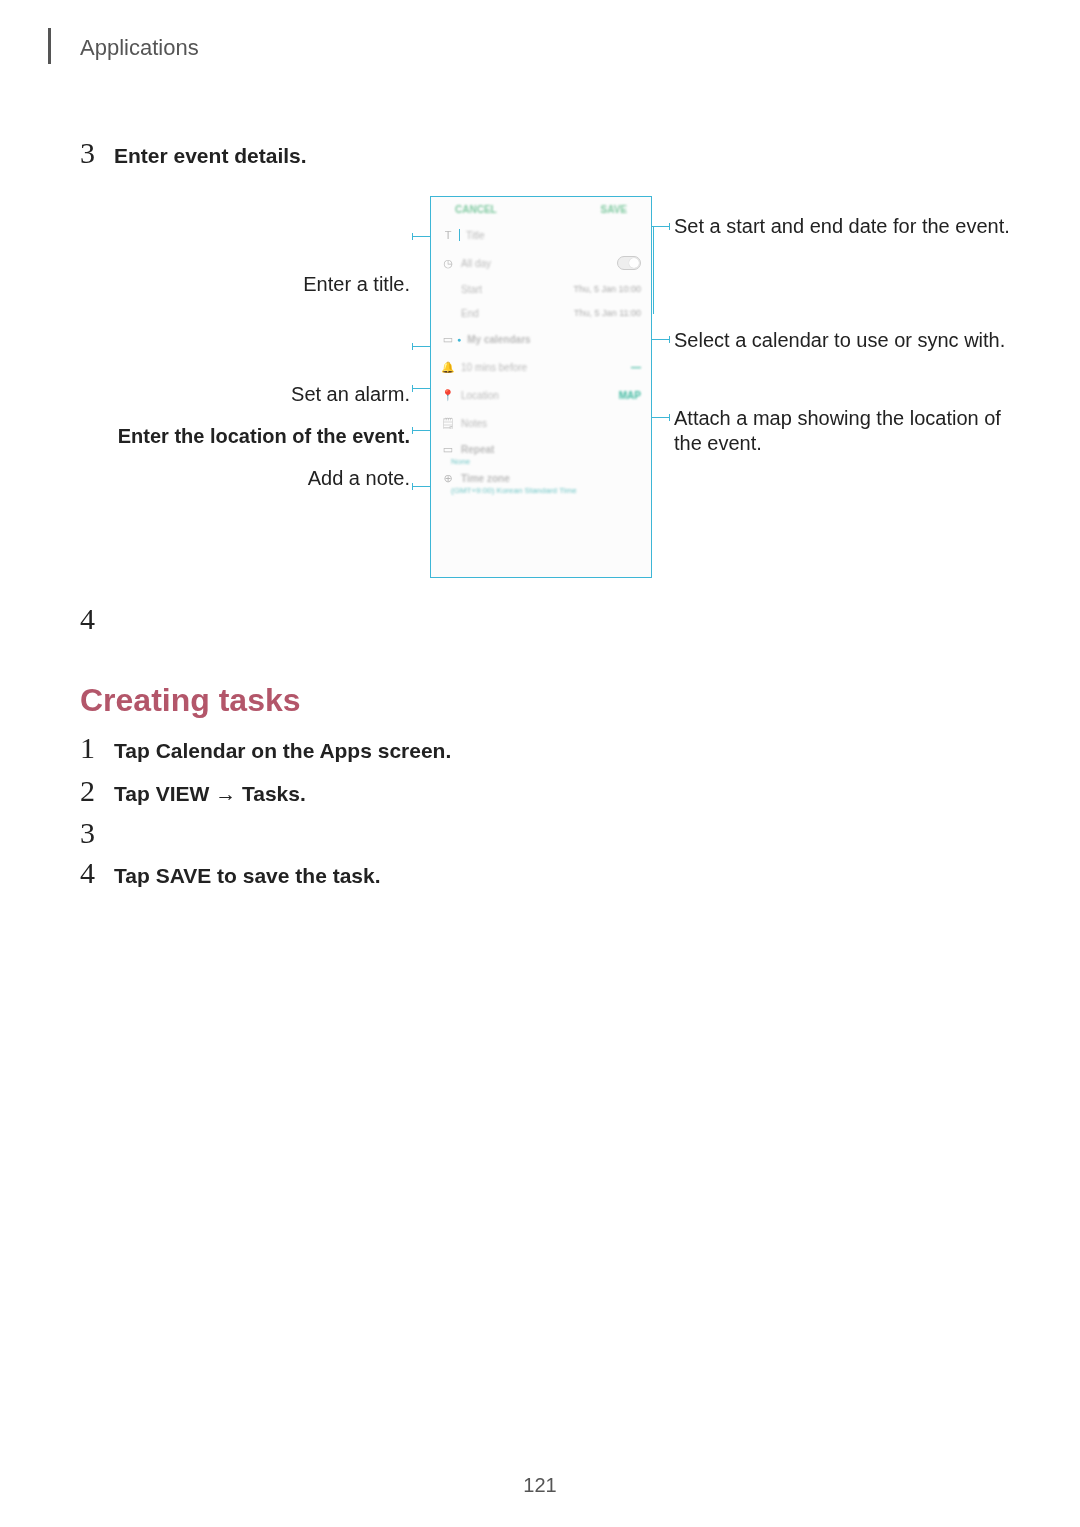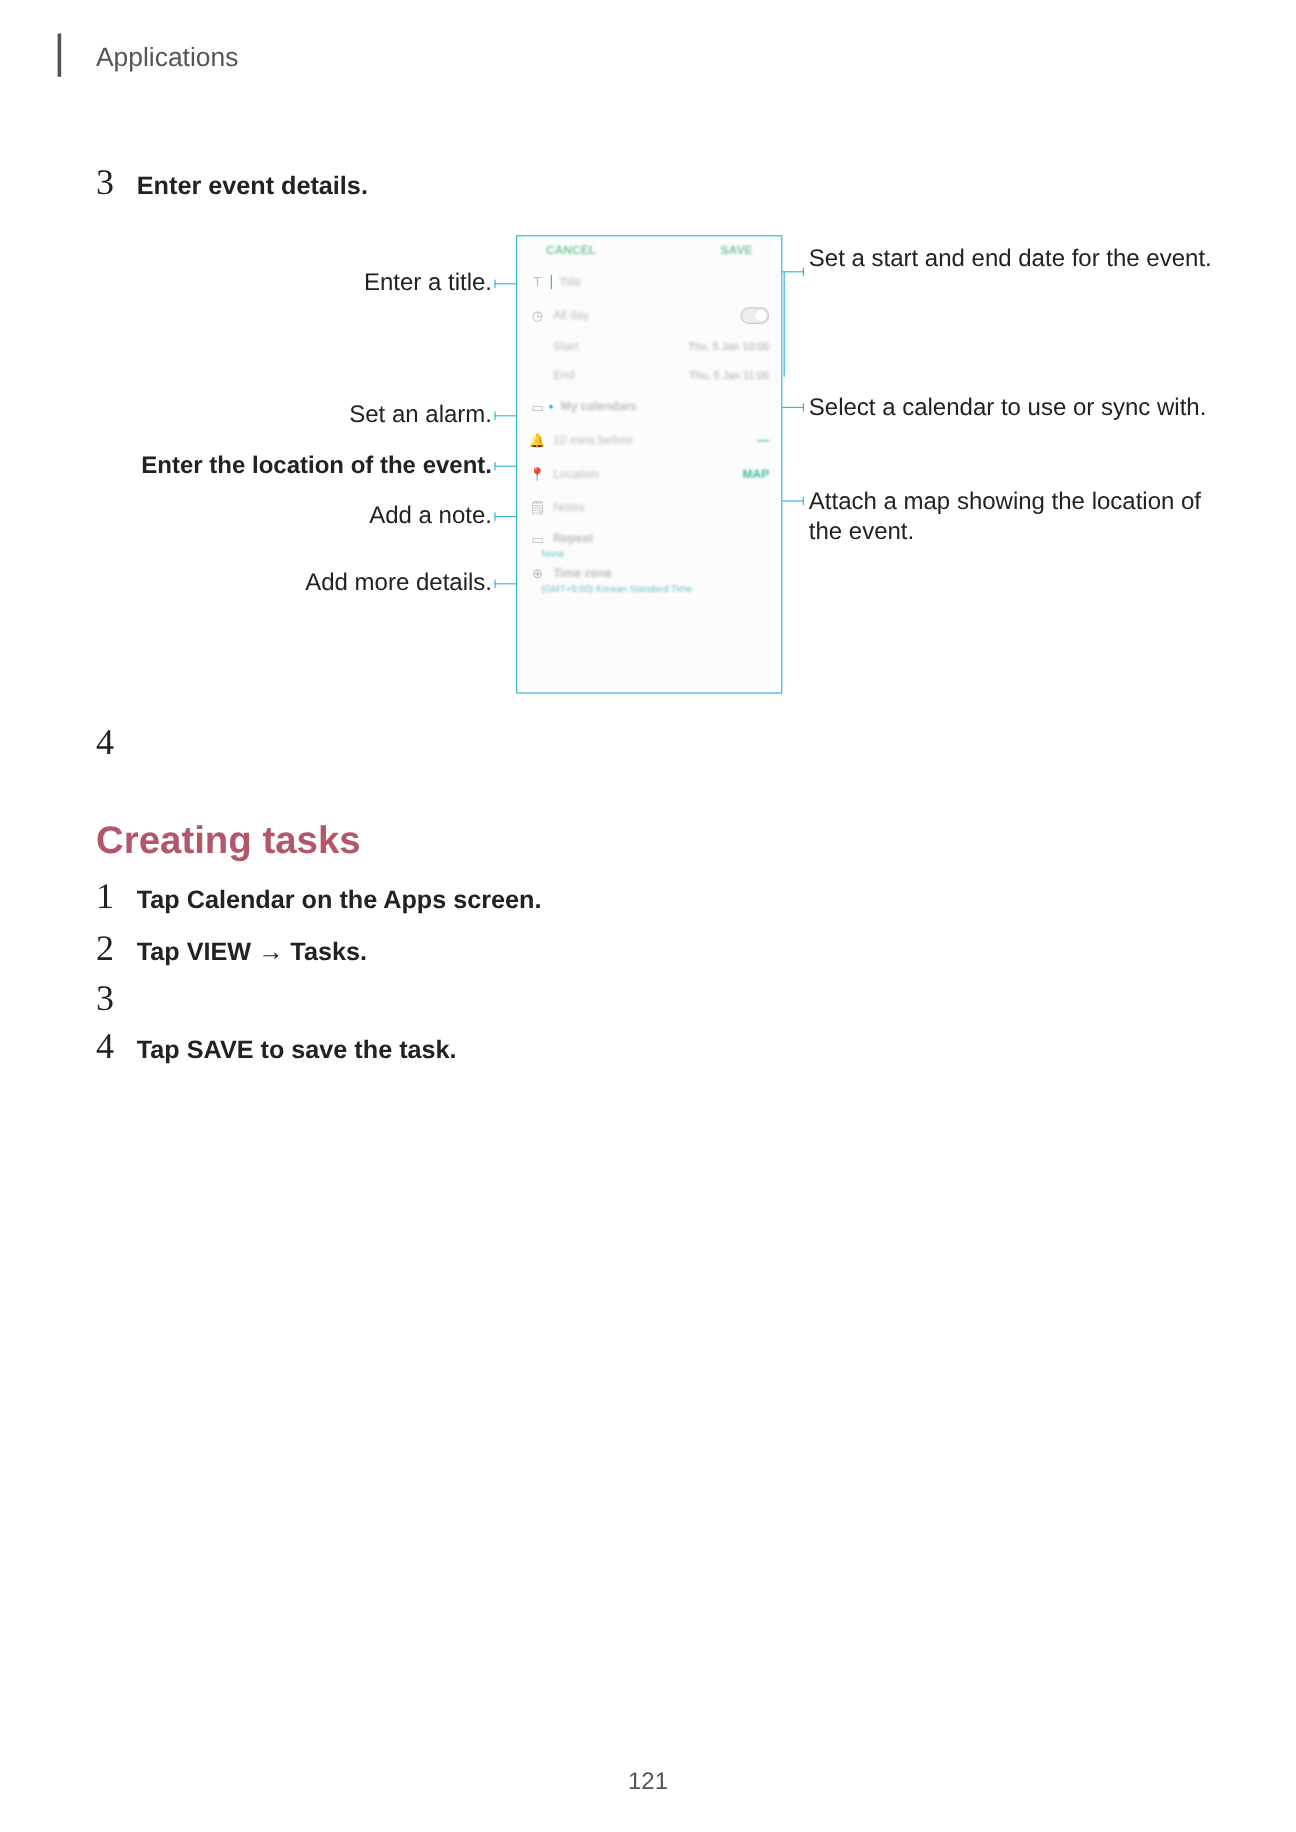--- a/index.html
+++ b/index.html
@@ -158,21 +158,21 @@
     margin-top: -4px;
     filter: blur(1.1px);
   }
 
   .callout {
     position: absolute;
     font-size: 20px;
     line-height: 1.25;
     color: #222;
   }
-  .callout.left { text-align: right; }
+  .callout.left { text-align: right; margin-top: 48px; }
   .callout.right { text-align: left; }
 
   .heading2 {
     font-size: 32px;
     font-weight: 700;
     color: #b3566a;
     margin: 48px 0 16px 0;
   }
 
   .plus-circle {
@@ -220,23 +220,22 @@
       <div class="step-body">Enter event details.</div>
     </div>
   </div>
 
   <div class="diagram-area">
 
     <div class="callout left" style="left:0; top:48px; width:330px;">Enter a title.</div>
     <div class="callout left" style="left:0; top:158px; width:330px;">Set an alarm.</div>
     <div class="callout left" style="left:0; top:200px; width:330px;font-weight:bold;">Enter the location of the event.</div>
     <div class="callout left" style="left:0; top:242px; width:330px;">Add a note.</div>
-    <div class="callout left" style="left:0; top:298px; width:330px;">Add more details.</div>
-
-    <div class="callout right" style="left:594px; top:28px; width:340px;">Set a start and end date for the event.</div>
+
+    <div class="callout right" style="left:594px; top:38px; width:340px;">Set a start and end date for the event.</div>
     <div class="callout right" style="left:594px; top:152px; width:340px;">Select a calendar to use or sync with.</div>
     <div class="callout right" style="left:594px; top:230px; width:340px;">Attach a map showing the location of the event.</div>
 
     <div class="lead-line lead-h" style="left:332px; top:60px; width:44px;"></div>
     <div class="lead-t" style="left:332px; top:57px; width:1px; height:7px;"></div>
 
     <div class="lead-line lead-h" style="left:570px; top:50px; width:20px;"></div>
     <div class="lead-t" style="left:589px; top:47px; width:1px; height:7px;"></div>
     <div class="lead-line lead-v" style="left:573px; top:50px; height:88px;"></div>
 

